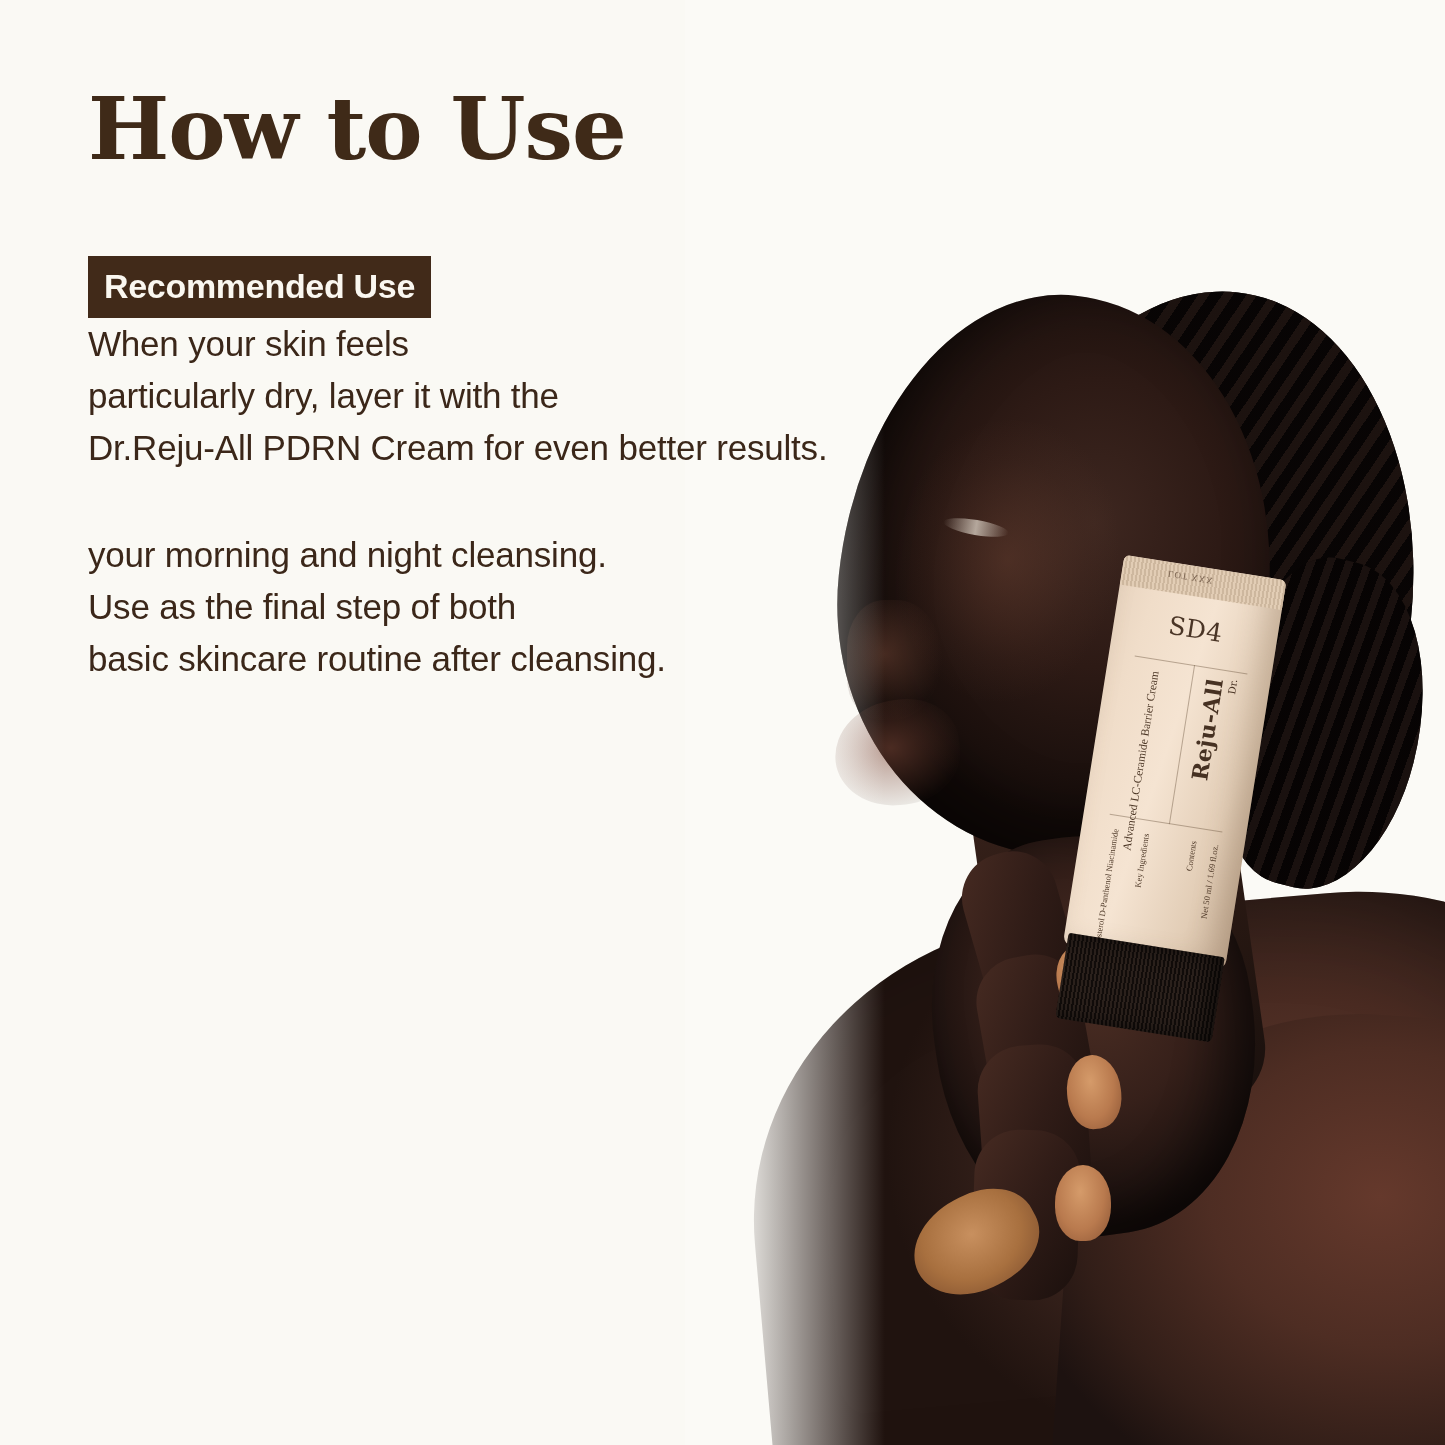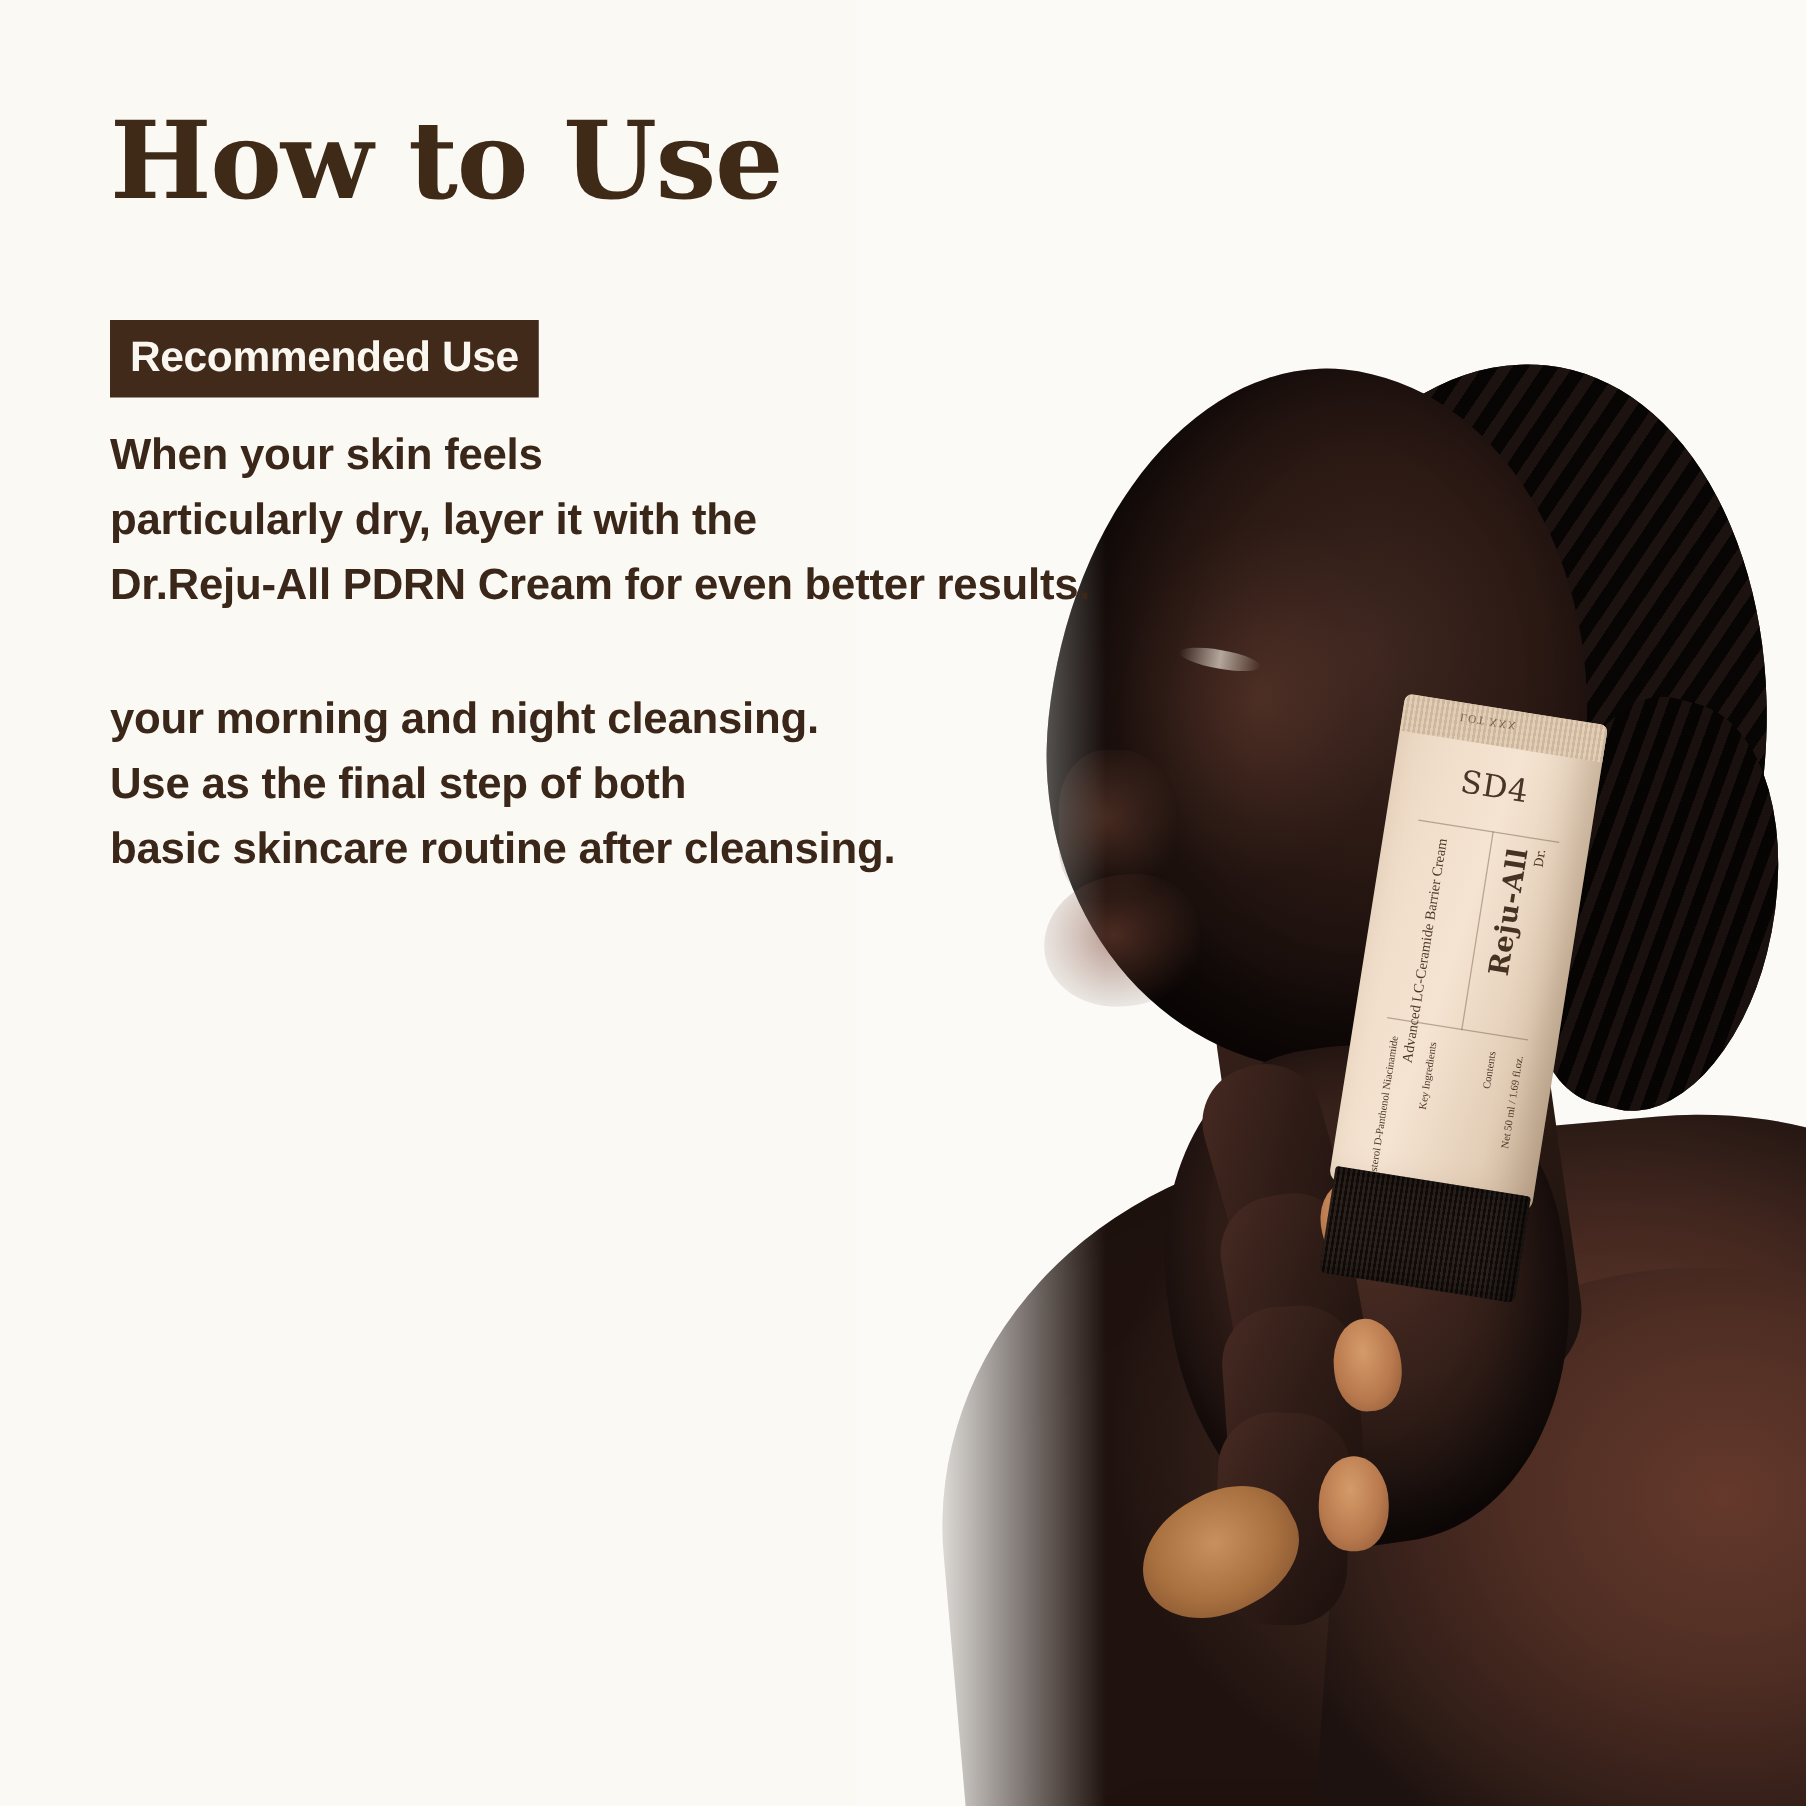--- a/index.html
+++ b/index.html
@@ -43,26 +43,25 @@
   .badge {
     display: inline-block;
     background: #412a19;
     color: #faf7f0;
     font-family: "Liberation Sans", sans-serif;
     font-weight: 700;
     font-size: 34px;
     line-height: 1;
     letter-spacing: -0.3px;
     padding: 13px 16px 15px 16px;
-    margin-bottom: 20px;
     white-space: nowrap;
   }
   .bodytext {
     font-family: "Liberation Sans", sans-serif;
-    font-weight: 700;
+    font-weight: 400;
     font-size: 35px;
     line-height: 1.48;
     color: #3b2719;
     letter-spacing: -0.2px;
   }
   .bodytext .ln { display: block; white-space: nowrap; }
 
   
   .photo {
     position: absolute;

